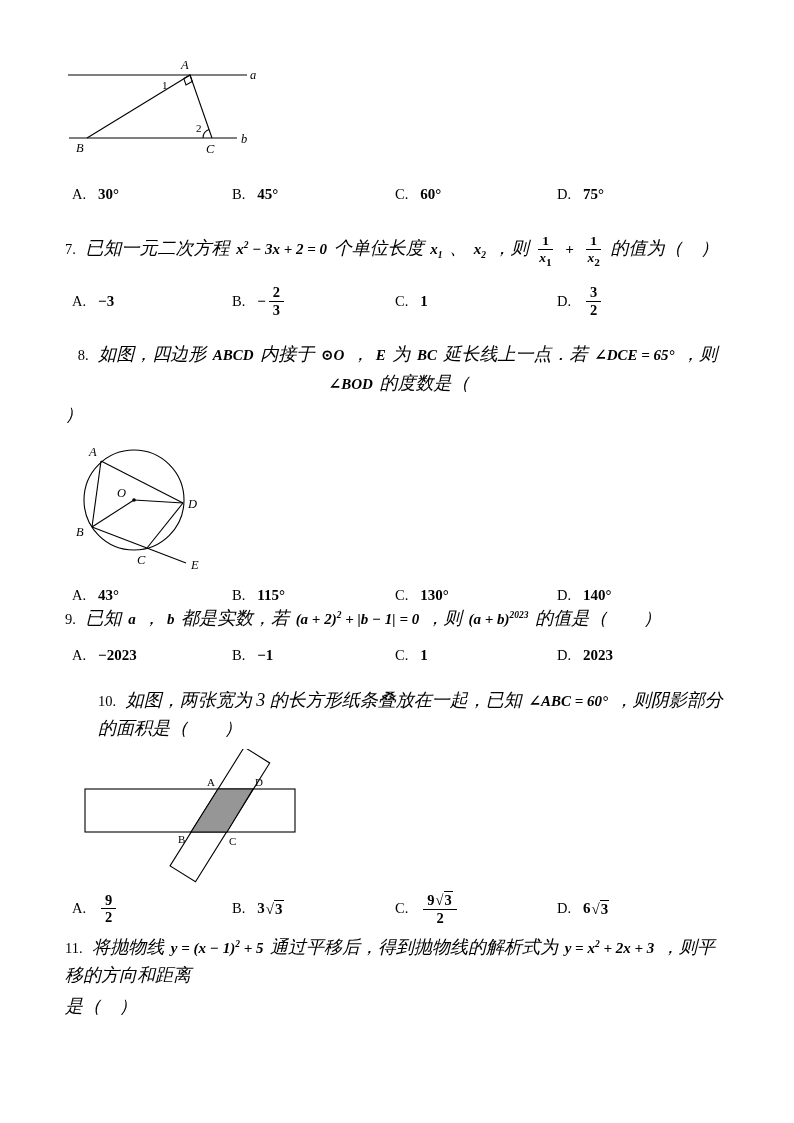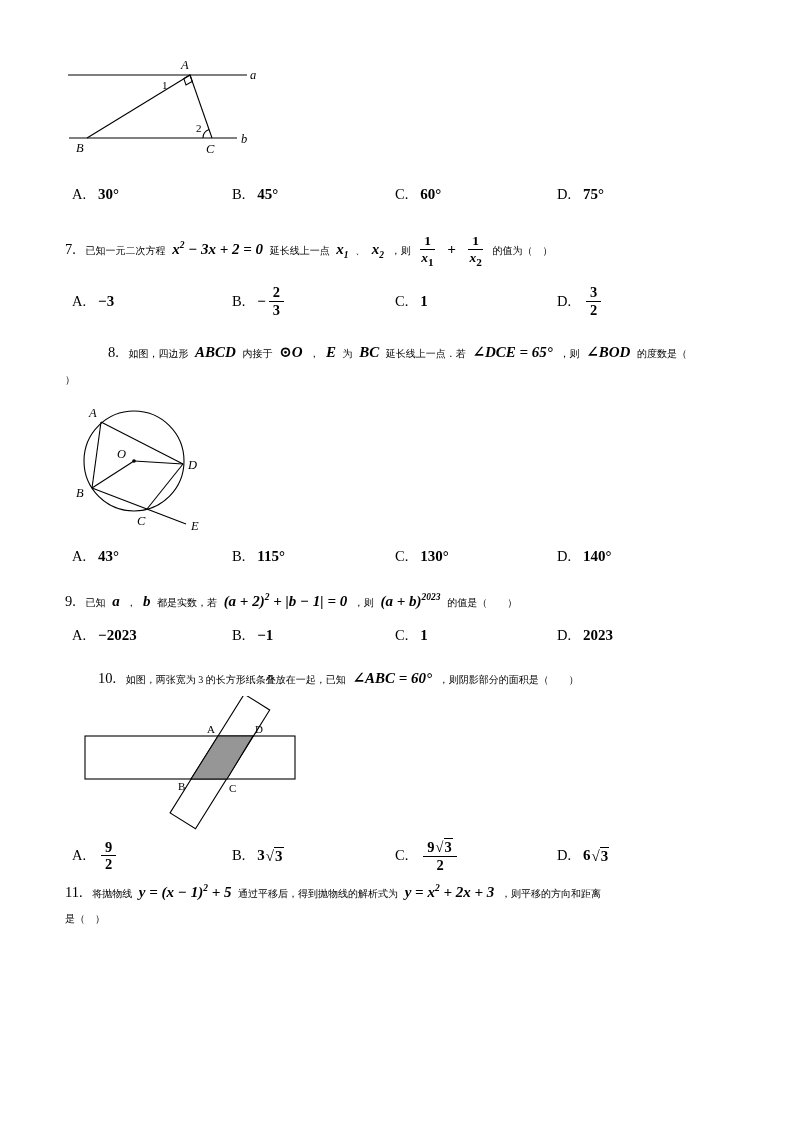--- a/index.html
+++ b/index.html
@@ -4,21 +4,21 @@
 <style>
   html,body{margin:0;padding:0;}
   body{
     width:794px;height:1123px;background:#ffffff;color:#000;
     font-family:"Liberation Serif","DejaVu Serif","DejaVu Sans",serif;
     overflow:hidden;
   }
   .page{padding:54px 64px 0 65px;}
   .q{font-size:14.5px;line-height:1.6;}
   .qnum{margin-right:6px;}
-  .zh{font-size:10px;}
+  .zh{font-size:18px;font-style:italic;}
   .m{font-weight:bold;font-style:italic;margin:0 3px;font-size:15px;white-space:nowrap;}
   .m sup,.m sub{font-weight:bold;font-style:italic;font-size:9.5px;}
   .frac{display:inline-flex;flex-direction:column;align-items:center;vertical-align:middle;
         line-height:1.15;font-weight:bold;margin:0 3px;font-size:14.5px;}
   .frac .fnum{padding:0 4px;border-bottom:1.3px solid #000;text-align:center;}
   .frac .fden{padding:0 4px;text-align:right;}
   .it{font-style:italic;}
   .inline-frac{font-size:13.5px;}
   .optrow{display:grid;grid-template-columns:160px 163px 162px 1fr;margin-left:7px;
           align-items:center;font-size:14.5px;}
@@ -36,21 +36,21 @@
   .shade{fill:#969696;stroke:#000;}
   
   .mt-fig6{margin:4px 0 0 0;}
   .mt-opt6{margin-top:28px;}
   .mt-q7{margin-top:30px;}
   .mt-opt7{margin-top:16px;}
   .mt-q8{margin-top:22px;text-align:center;}
   .mt-q8b{margin-top:2px;}
   .mt-fig8{margin:8px 0 0 6px;}
   .mt-opt8{margin-top:14px;}
-  .mt-q9{margin-top:24px;}
+  .mt-q9{}
   .mt-opt9{margin-top:14px;}
   .mt-q10{margin-top:22px;margin-left:33px;}
   .mt-fig10{margin:6px 0 0 12px;}
   .mt-opt10{margin-top:4px;}
   .mt-q11{margin-top:6px;}
   .mt-q11b{margin-top:2px;}
   .mt-opt11{margin-top:14px;}
 </style>
 </head>
 <body>
@@ -89,21 +89,21 @@
     <div class="opt">
       <span class="okey">D.</span>
       <span class="oval">75°</span>
     </div>
   </div>
 
   <div class="q mt-q7">
     <span class="qnum">7.</span>
     <span class="zh">已知一元二次方程</span>
     <span class="m"><span>x</span><sup>2</sup><span> − 3x + 2 = 0</span></span>
-    <span class="zh">延长线上一点</span>
+    <span class="zh">个单位长度</span>
     <span class="m"><span>x</span><sub>1</sub></span>
     <span class="zh">、</span>
     <span class="m"><span>x</span><sub>2</sub></span>
     <span class="zh">，则</span>
     <span class="frac inline-frac">
       <span class="fnum">1</span>
       <span class="fden"><span class="it">x</span><sub>1</sub></span>
     </span>
     <span class="m">+</span>
     <span class="frac inline-frac">

